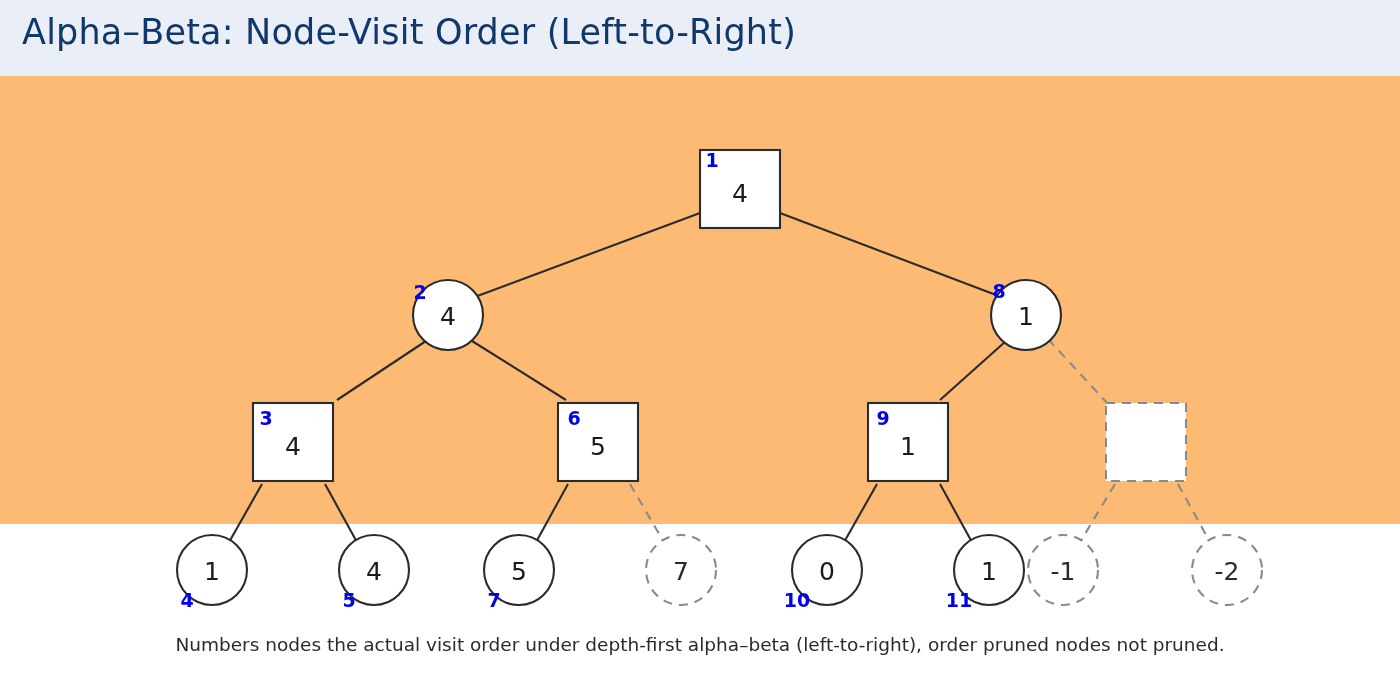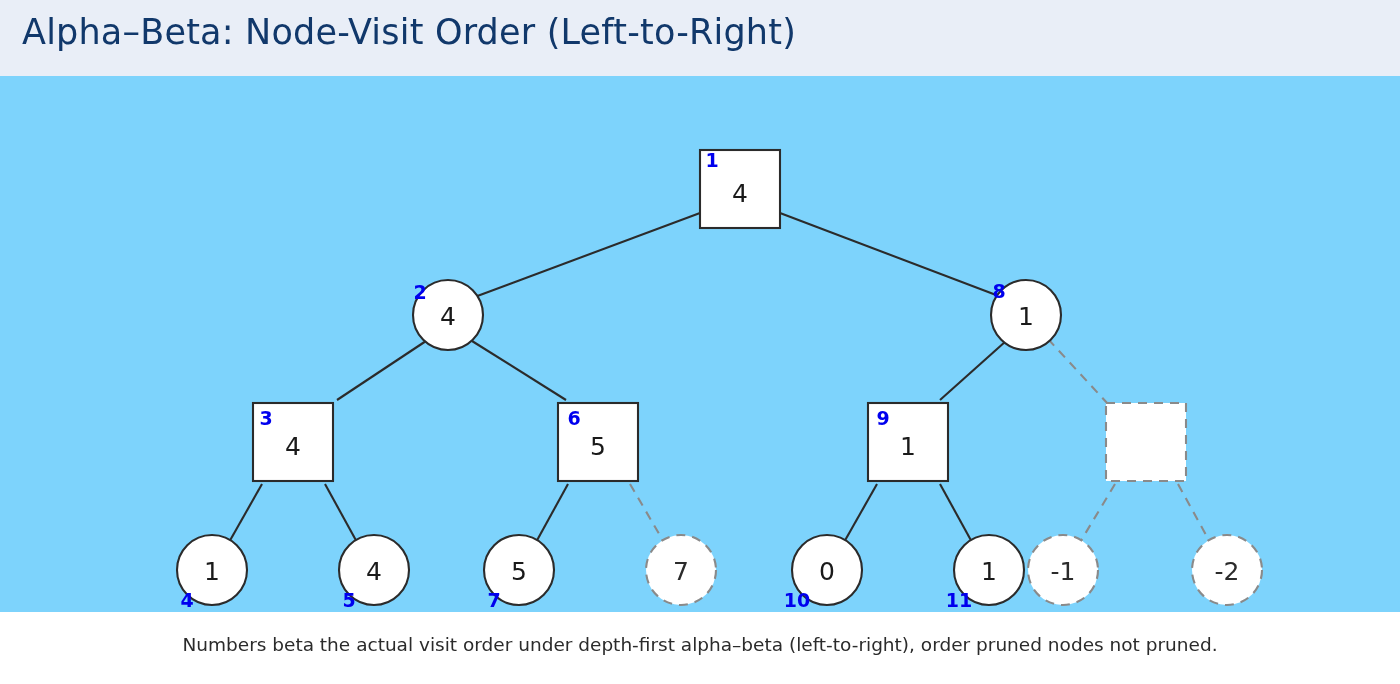--- a/index.html
+++ b/index.html
@@ -10,22 +10,22 @@
   body {
     width: 1400px;
     height: 684px;
     font-family: "DejaVu Sans", sans-serif;
     overflow: hidden;
     position: relative;
   }
   #slide {
     position: relative;
     width: 1400px;
-    height: 612px;
-    background: #7dd3fc;
+    height: 524px;
+    background: #fdba74;
   }
   #header-band {
     position: absolute;
     left: 0;
     top: 0;
     width: 1400px;
     height: 76px;
     background: #e9eef7;
   }
   #slide-title {
@@ -169,16 +169,16 @@
           <text x="187" y="524" class="visit-order">4</text>
           <text x="349" y="524" class="visit-order">5</text>
           <text x="494" y="524" class="visit-order">7</text>
           <text x="797" y="524" class="visit-order">10</text>
           <text x="959" y="524" class="visit-order">11</text>
         </g>
     </svg>
   </div>
 
   <div id="caption">
-    <span>Numbers beta the </span><b>actual visit order</b><span> under depth-first alpha–beta (left-to-right), order pruned nodes </span><b>not pruned</b><span>.</span>
+    <span>Numbers nodes the </span><b>actual visit order</b><span> under depth-first alpha–beta (left-to-right), order pruned nodes </span><b>not pruned</b><span>.</span>
   </div>
 
 </div>
 
 </body></html>

